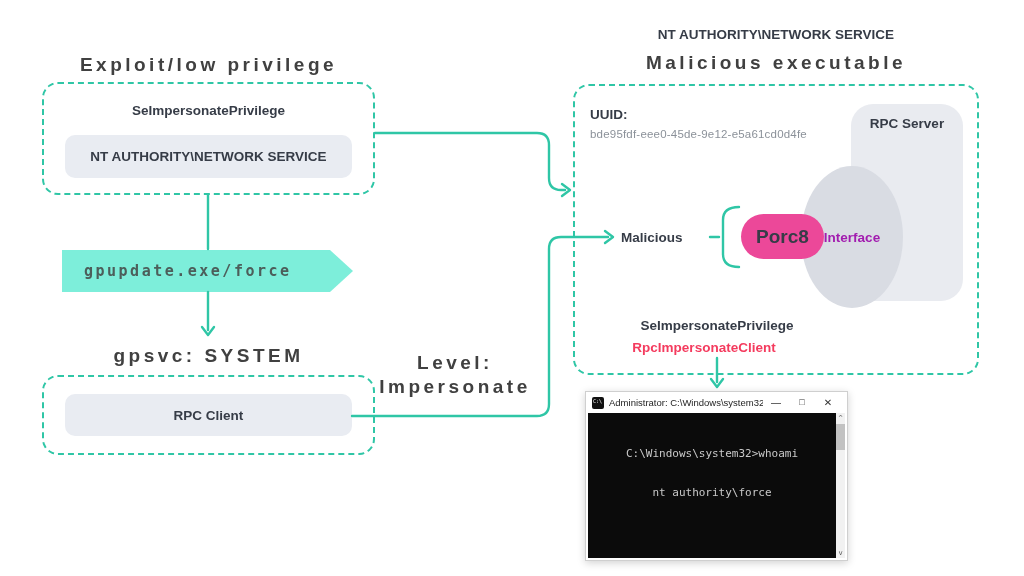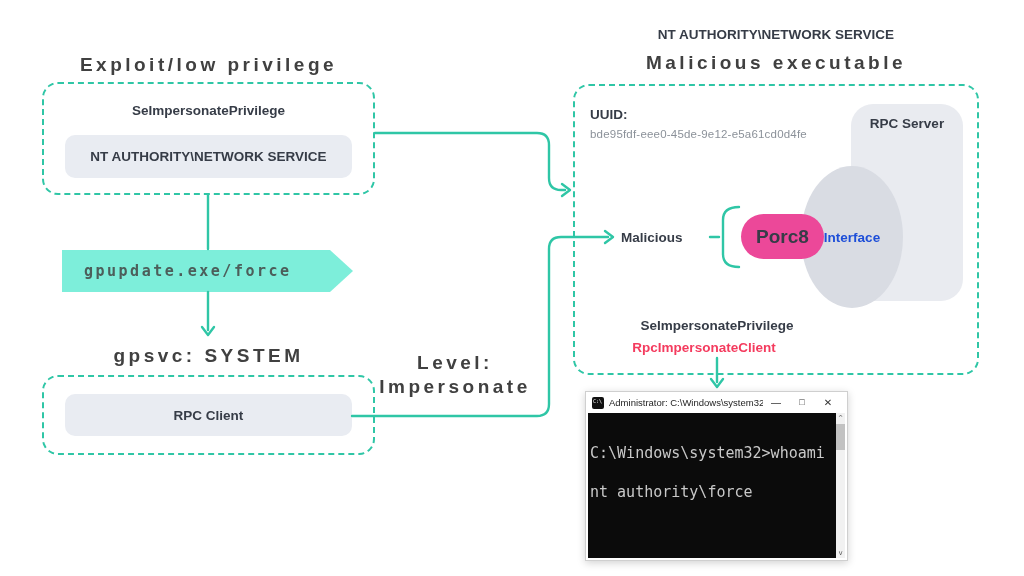--- a/index.html
+++ b/index.html
@@ -26,21 +26,21 @@
     background:#7deeda;display:flex;align-items:center;
     clip-path:polygon(0 0, calc(100% - 23px) 0, 100% 50%, calc(100% - 23px) 100%, 0 100%);
     font-family:"DejaVu Sans Mono",monospace;font-weight:bold;font-size:15px;
     letter-spacing:2.5px;color:#4c5e5a;padding-left:22px;box-sizing:border-box;
   }
   .rpc-server-rect{
     background:#e9ebf0;border-radius:22px;
   }
   .interface-ellipse{
     background:#d9dce3;border-radius:50%;display:flex;align-items:center;justify-content:center;
-    color:#1d4ed8;font-weight:bold;font-size:13.5px;text-align:right;
+    color:#a21caf;font-weight:bold;font-size:13.5px;text-align:right;
   }
   .porc-pill{
     background:#ec4899;border-radius:23px;display:flex;align-items:center;justify-content:center;
     color:#363c47;font-weight:bold;font-size:19px;
   }
   .uuid-label{color:#363c47;font-weight:bold;font-size:13.5px;}
   .uuid-value{color:#8b9199;font-size:11.5px;letter-spacing:0.2px;}
   .red-text{color:#f43b5e;}
   svg.overlay{position:absolute;left:0;top:0;pointer-events:none;}
 
@@ -73,22 +73,23 @@
   }
   .term-scroll-arrow{
     position:absolute;left:0;width:9px;text-align:center;font-size:7px;color:#555;
     font-family:"DejaVu Sans Mono",monospace;
   }
   .term-thumb{
     position:absolute;left:0;top:11px;width:9px;height:26px;background:#c2c2c2;
   }
   .term-text{
     position:absolute;left:2px;top:8px;right:11px;
-    font-family:"DejaVu Sans Mono",monospace;font-size:15px;line-height:13px;color:#c9c9c9;
+    font-family:"DejaVu Sans Mono",monospace;font-size:11px;line-height:13px;color:#c9c9c9;
     white-space:pre;
+    text-align:center;
   }
 </style>
 </head>
 <body>
 
 <div class="stage">
 
   <div class="abs spaced-label" style="left:42px;top:54px;width:333px;">Exploit/low privilege</div>
 
   <div class="abs dashed-box" style="left:42px;top:82px;width:329px;height:109px;">

